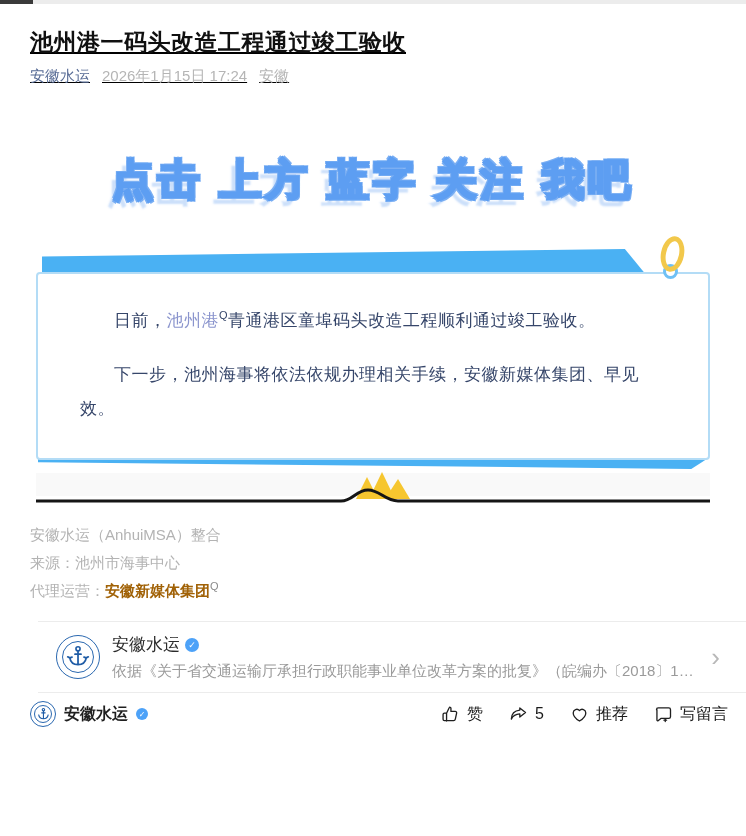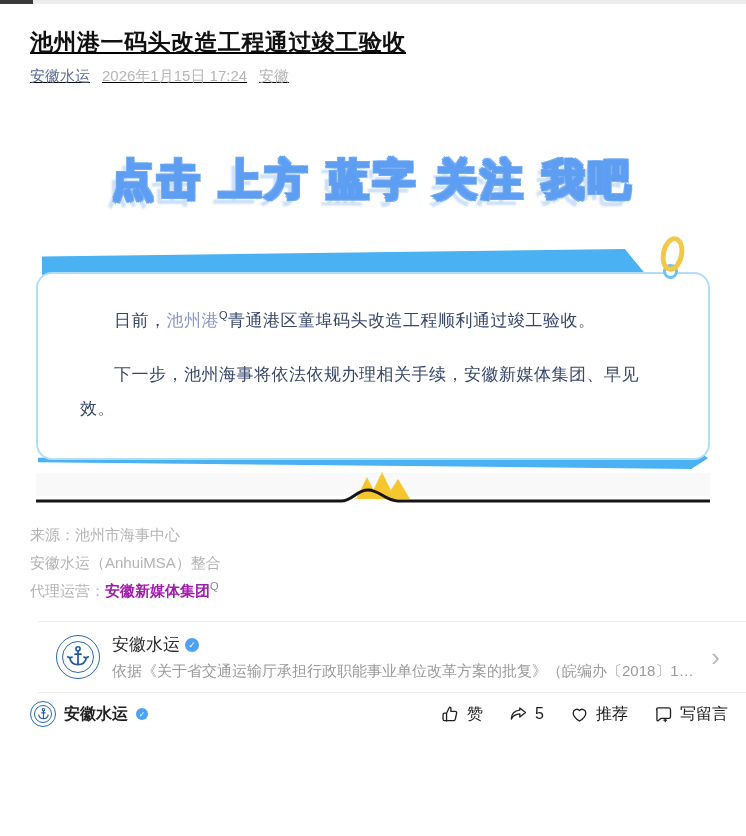--- a/index.html
+++ b/index.html
@@ -29,38 +29,38 @@
   
   .box-wrap { position: relative; margin: 64px 36px 0; }
   .swoosh-top { position: absolute; top: -23px; left: 6px; width: 604px; height: 27px;
     background: #4ab1f3; border-radius: 8px 3px 0 2px; z-index: 0;
     clip-path: polygon(0 28%, 96.5% 0, 100% 95%, 0 100%); }
   .ring-yellow { position: absolute; top: -36px; right: 26px; width: 23px; height: 36px;
     border: 5px solid #f2c84b; border-radius: 50%; transform: rotate(12deg); z-index: 3; background: transparent; }
   .ring-blue { position: absolute; top: -8px; right: 32px; width: 15px; height: 15px;
     border: 3px solid #6fc0f5; border-radius: 50%; z-index: 2; background: #fff; }
   .content-box { position: relative; z-index: 1; background: #fff;
-    border: 2px solid #b3dcf6; border-radius: 16px; padding: 30px 42px 32px; }
+    border: 2px solid #b3dcf6; border-radius: 4px; padding: 30px 42px 32px; }
   .content-box p { font-size: 17px; line-height: 34px; color: #36466a; letter-spacing: .5px;
     text-indent: 2em; margin-bottom: 20px; }
   .content-box p:last-child { margin-bottom: 0; }
   .inline-link { color: #8a94cd; cursor: pointer; }
   .sup-q { font-size: 11px; vertical-align: super; line-height: 0; }
   .swoosh-bottom { position: absolute; bottom: -9px; left: 2px; right: 2px; height: 18px;
     background: #4ab1f3; z-index: 0;
     clip-path: polygon(0 38%, 98.5% 0, 100% 40%, 97.5% 100%, 0 62%); }
 
   
   .divider { position: relative; margin: 8px 36px 0; height: 40px; }
   .divider .band { position: absolute; left: 0; right: 0; top: 5px; height: 23px; background: #f9f9f9; }
   .divider svg { position: absolute; inset: 0; width: 100%; height: 100%; }
 
   
   .sources { padding: 0 30px; margin-top: 13px; font-size: 15px; color: #b3b3b3; line-height: 28px; }
-  .agency-link { color: #a21caf; font-weight: 700; cursor: pointer; margin-top: 7px; }
+  .agency-link { color: #a16207; font-weight: 700; cursor: pointer; margin-top: 7px; }
   .sources .sup-q { color: #8b8b8b; }
 
   
   .account-card { margin: 16px 0 0 38px; border-top: 1px solid #ececec; border-bottom: 1px solid #ececec;
     padding: 11px 26px 11px 18px; display: flex; align-items: center; gap: 12px; cursor: pointer; background: #fff; }
   .avatar { position: relative; border-radius: 50%; border: 1.5px solid #2a68b0; background: #fff;
     display: flex; align-items: center; justify-content: center; flex: none; }
   .avatar::before { content: ""; position: absolute; inset: 5px; border: 1.2px solid #2a68b0; border-radius: 50%; }
   .avatar.big { width: 44px; height: 44px; }
   .avatar.small { width: 26px; height: 26px; }
@@ -120,22 +120,22 @@
   <div class="band"></div>
   <svg viewBox="0 0 674 40" preserveAspectRatio="none">
     <path d="M320 31 L331 9 L342 31 Z" fill="#f6c62f"></path>
     <path d="M333 31 L346 4 L359 31 Z" fill="#f6c62f"></path>
     <path d="M349 31 L362 11 L374 31 Z" fill="#f6c62f"></path>
     <path d="M0 33 L305 33 C317 33 320 22 332 22 C344 22 349 33 362 33 L674 33" stroke="#151515" stroke-width="3" fill="none"></path>
   </svg>
 </div>
 
 <div class="sources">
+  <div>安徽水运（AnhuiMSA）整合</div>
   <div>来源：池州市海事中心</div>
-  <div>安徽水运（AnhuiMSA）整合</div>
   <div><span>代理运营：</span><span class="agency-link">安徽新媒体集团</span><sup class="sup-q">Q</sup></div>
 </div>
 
 <div class="account-card">
   <div class="avatar big">
     <svg viewBox="0 0 24 24">
       <circle cx="12" cy="4.4" r="1.9" fill="none" stroke="#1f5ca6" stroke-width="1.5"></circle>
       <path d="M12 6.5v12.5 M12 19c-4.2 0-7-2.6-7.6-6.2 M12 19c4.2 0 7-2.6 7.6-6.2 M4.4 12.8l-1.9-1 M4.4 12.8l2.1-.7 M19.6 12.8l1.9-1 M19.6 12.8l-2.1-.7 M9.2 9.4h5.6" stroke="#1f5ca6" fill="none" stroke-width="1.6" stroke-linecap="round"></path>
     </svg>
   </div>

